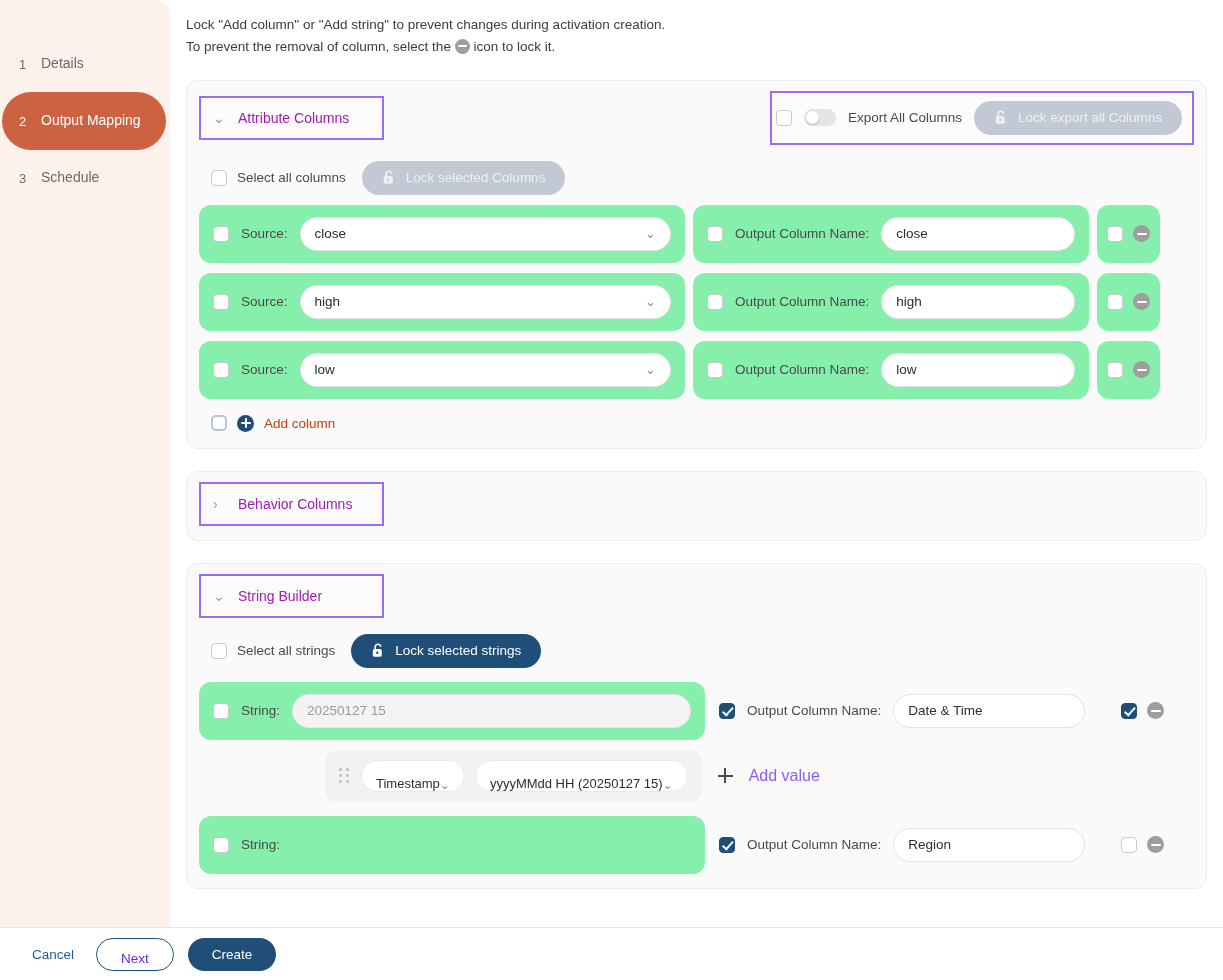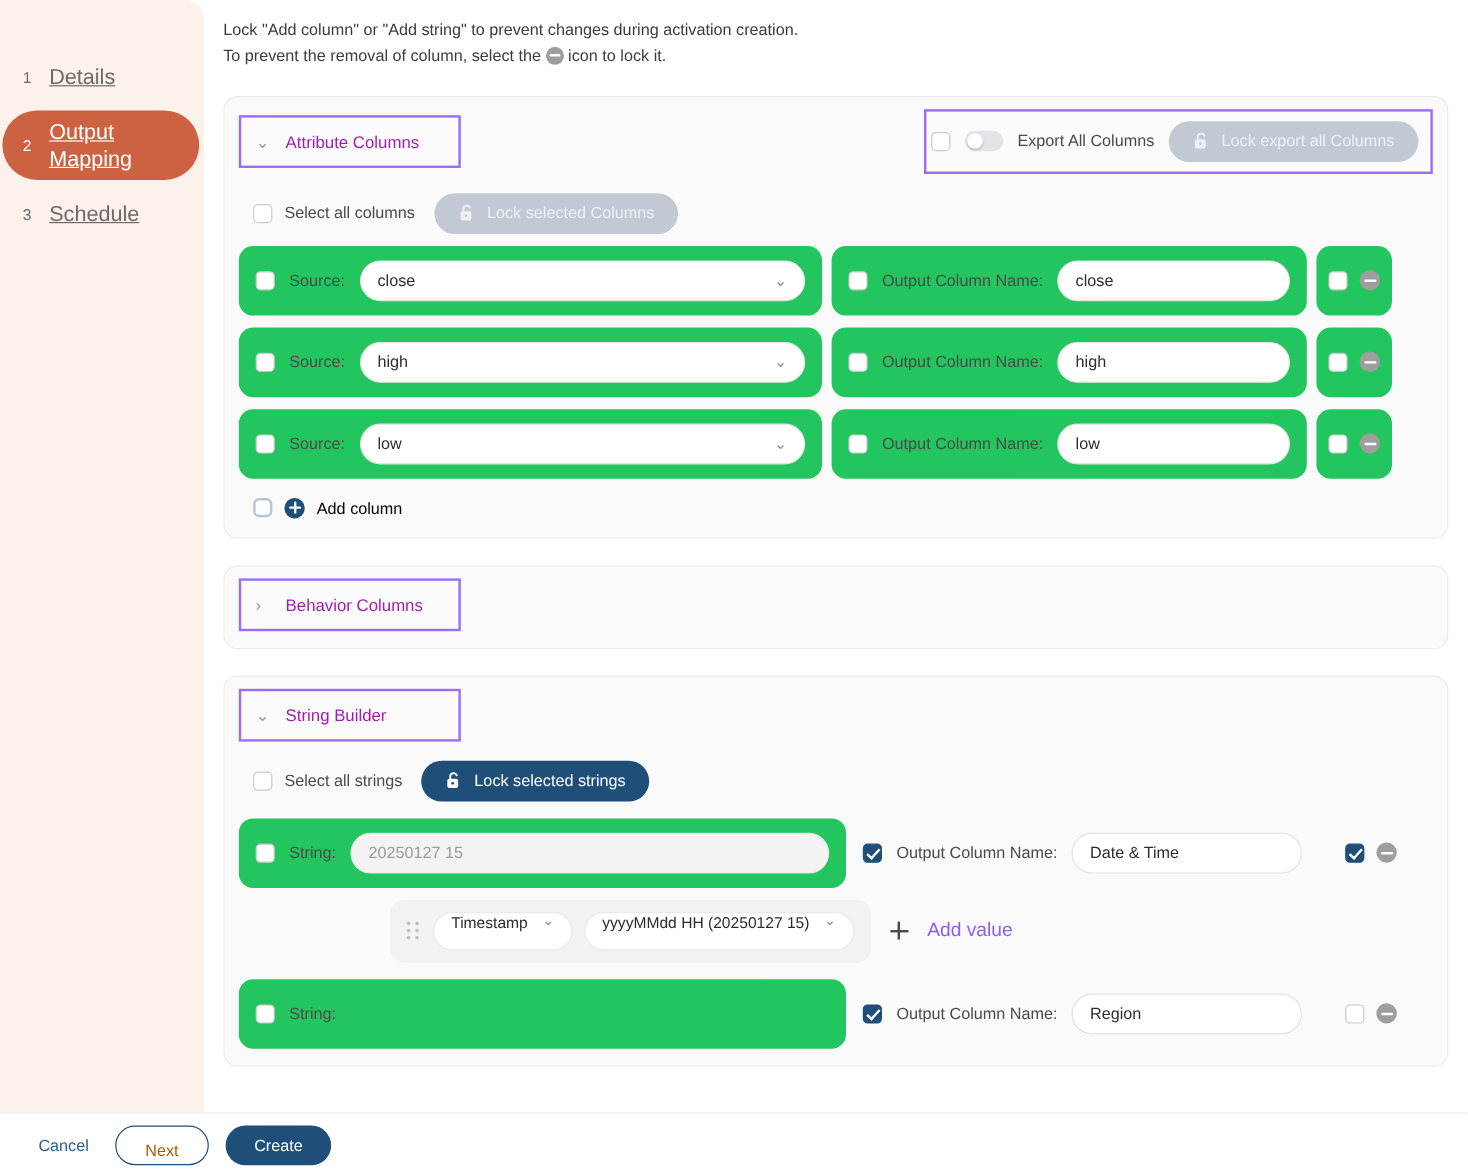--- a/index.html
+++ b/index.html
@@ -52,21 +52,21 @@
   }
   .step {
     display: flex; align-items: center; gap: 14px;
     height: 58px; padding: 0 16px;
     margin: 0 4px 6px 2px;
     border-radius: 29px;
     color: #6b6b6b;
     cursor: pointer;
   }
   .step .num { font-size: 13px; width: 9px; text-align: center; flex: 0 0 auto;}
-  .step .lbl { font-size: 18px; line-height: 1.25; text-decoration: underline; }
+  .step .lbl { font-size: 14px; line-height: 1.25; }
   .step.active {
     background: #cd6243;
     color: #ffffff;
   }
   .step.plain { height: 44px; }
 
   
   .main {
     flex: 1 1 auto; min-width: 0;
     background: #ffffff;
@@ -156,21 +156,21 @@
   }
   .lock-btn.disabled { background: #c3c9d4; color: #eef0f4; }
   .lock-btn.active { background: #1f4e79; color: #ffffff; }
   .lock-glyph { width: 14px; height: 15px; flex: 0 0 14px; }
 
   .label-txt { font-size: 13.5px; color: #4a4a4a; white-space: nowrap; }
 
   
   .maprow { display: flex; align-items: stretch; gap: 8px; margin-top: 10px; }
   .cell {
-    background: #22c55e; border-radius: 12px;
+    background: #86efac; border-radius: 12px;
     display: flex; align-items: center; gap: 12px;
     padding: 12px 14px;
   }
   .cell.src { flex: 0 0 486px; }
   .cell.out { flex: 0 0 396px; }
   .cell.act { flex: 0 0 56px; justify-content: center; gap: 10px; padding: 12px 10px; }
 
   .select {
     flex: 1 1 auto; min-width: 0;
     height: 34px; background: #ffffff;
@@ -206,21 +206,21 @@
   .addrow { display: flex; align-items: center; gap: 10px; margin: 16px 0 2px 12px; }
   .plus-circle {
     width: 17px; height: 17px; border-radius: 50%;
     background: #1f4e79; position: relative; flex: 0 0 17px; cursor: pointer;
   }
   .plus-circle::before, .plus-circle::after {
     content: ""; position: absolute; background: #fff; border-radius: 1px;
   }
   .plus-circle::before { left: 3.5px; top: 7.5px; width: 10px; height: 2px; }
   .plus-circle::after { left: 7.5px; top: 3.5px; width: 2px; height: 10px; }
-  .link-slate { font-size: 13.5px; color: #000000; cursor: pointer; }
+  .link-slate { font-size: 13.5px; color: #c2410c; cursor: pointer; }
   .link-blue { font-size: 16px; color: #8b5cf6; cursor: pointer; }
 
   
   .sb-ctl { display: flex; align-items: center; gap: 16px; margin: 16px 0 0 12px; }
   .sb-ctl .pair { display: flex; align-items: center; gap: 10px; }
 
   .strrow { display: flex; align-items: stretch; gap: 8px; margin-top: 14px; }
   .cell.str { flex: 0 0 506px; }
   .cell.sout { flex: 0 0 386px; background: transparent; padding-left: 6px;}
   .cell.sact { flex: 0 0 56px; justify-content: center; gap: 10px; background: transparent; }
@@ -235,21 +235,21 @@
     padding: 10px 14px;
   }
   .dragdots {
     width: 12px; height: 16px; flex: 0 0 12px;
     display: grid; grid-template-columns: 3px 3px; grid-template-rows: 3px 3px 3px;
     gap: 3px 4px; cursor: grab;
   }
   .dragdots i { display: block; width: 3px; height: 3px; border-radius: 50%; background: #bdbdbd; }
   .minisel {
     height: 32px; background: #fff; border: 1px solid #eaeaea; border-radius: 16px;
-    display: inline-flex; align-items: flex-start; gap: 12px; padding: 0 14px; cursor: pointer;
+    display: inline-flex; align-items: flex-end; padding: 0 14px; cursor: pointer;
   }
   .minisel .val { font-size: 13px; color: #2d2d2d; white-space: nowrap; }
   .minisel .chev { color: #8d8d8d; font-size: 12px; line-height: 1; }
   .thin-plus {
     width: 15px; height: 15px; position: relative; flex: 0 0 15px; cursor: pointer;
   }
   .thin-plus::before, .thin-plus::after {
     content: ""; position: absolute; background: #4a4a4a;
   }
   .thin-plus::before { left: 0; top: 7px; width: 15px; height: 1.5px; }
@@ -261,21 +261,21 @@
     border-top: 1px solid #e6e6e6;
     background: #ffffff;
     display: flex; align-items: center; 
     gap: 14px; padding: 0 24px;
   }
   .btn-text {
     font-size: 13.5px; color: #1f5c9e; background: none; border: none;
     font-family: inherit; cursor: pointer; padding: 6px 8px;
   }
   .btn-outline {
-    font-size: 13.5px; color: #a16207; background: #fff;
+    font-size: 13.5px; color: #6d28d9; background: #fff;
     border: 1.5px solid #1f4e79; border-radius: 18px;
     height: 33px; padding: 12px 24px; font-family: inherit; cursor: pointer;
   }
   .btn-filled {
     font-size: 13.5px; color: #ffffff; background: #1f4e79;
     border: none; border-radius: 18px;
     height: 33px; padding: 0 24px; font-family: inherit; cursor: pointer;
   }
   .scroll-clip { overflow: hidden; height: 100%; }
 </style>

